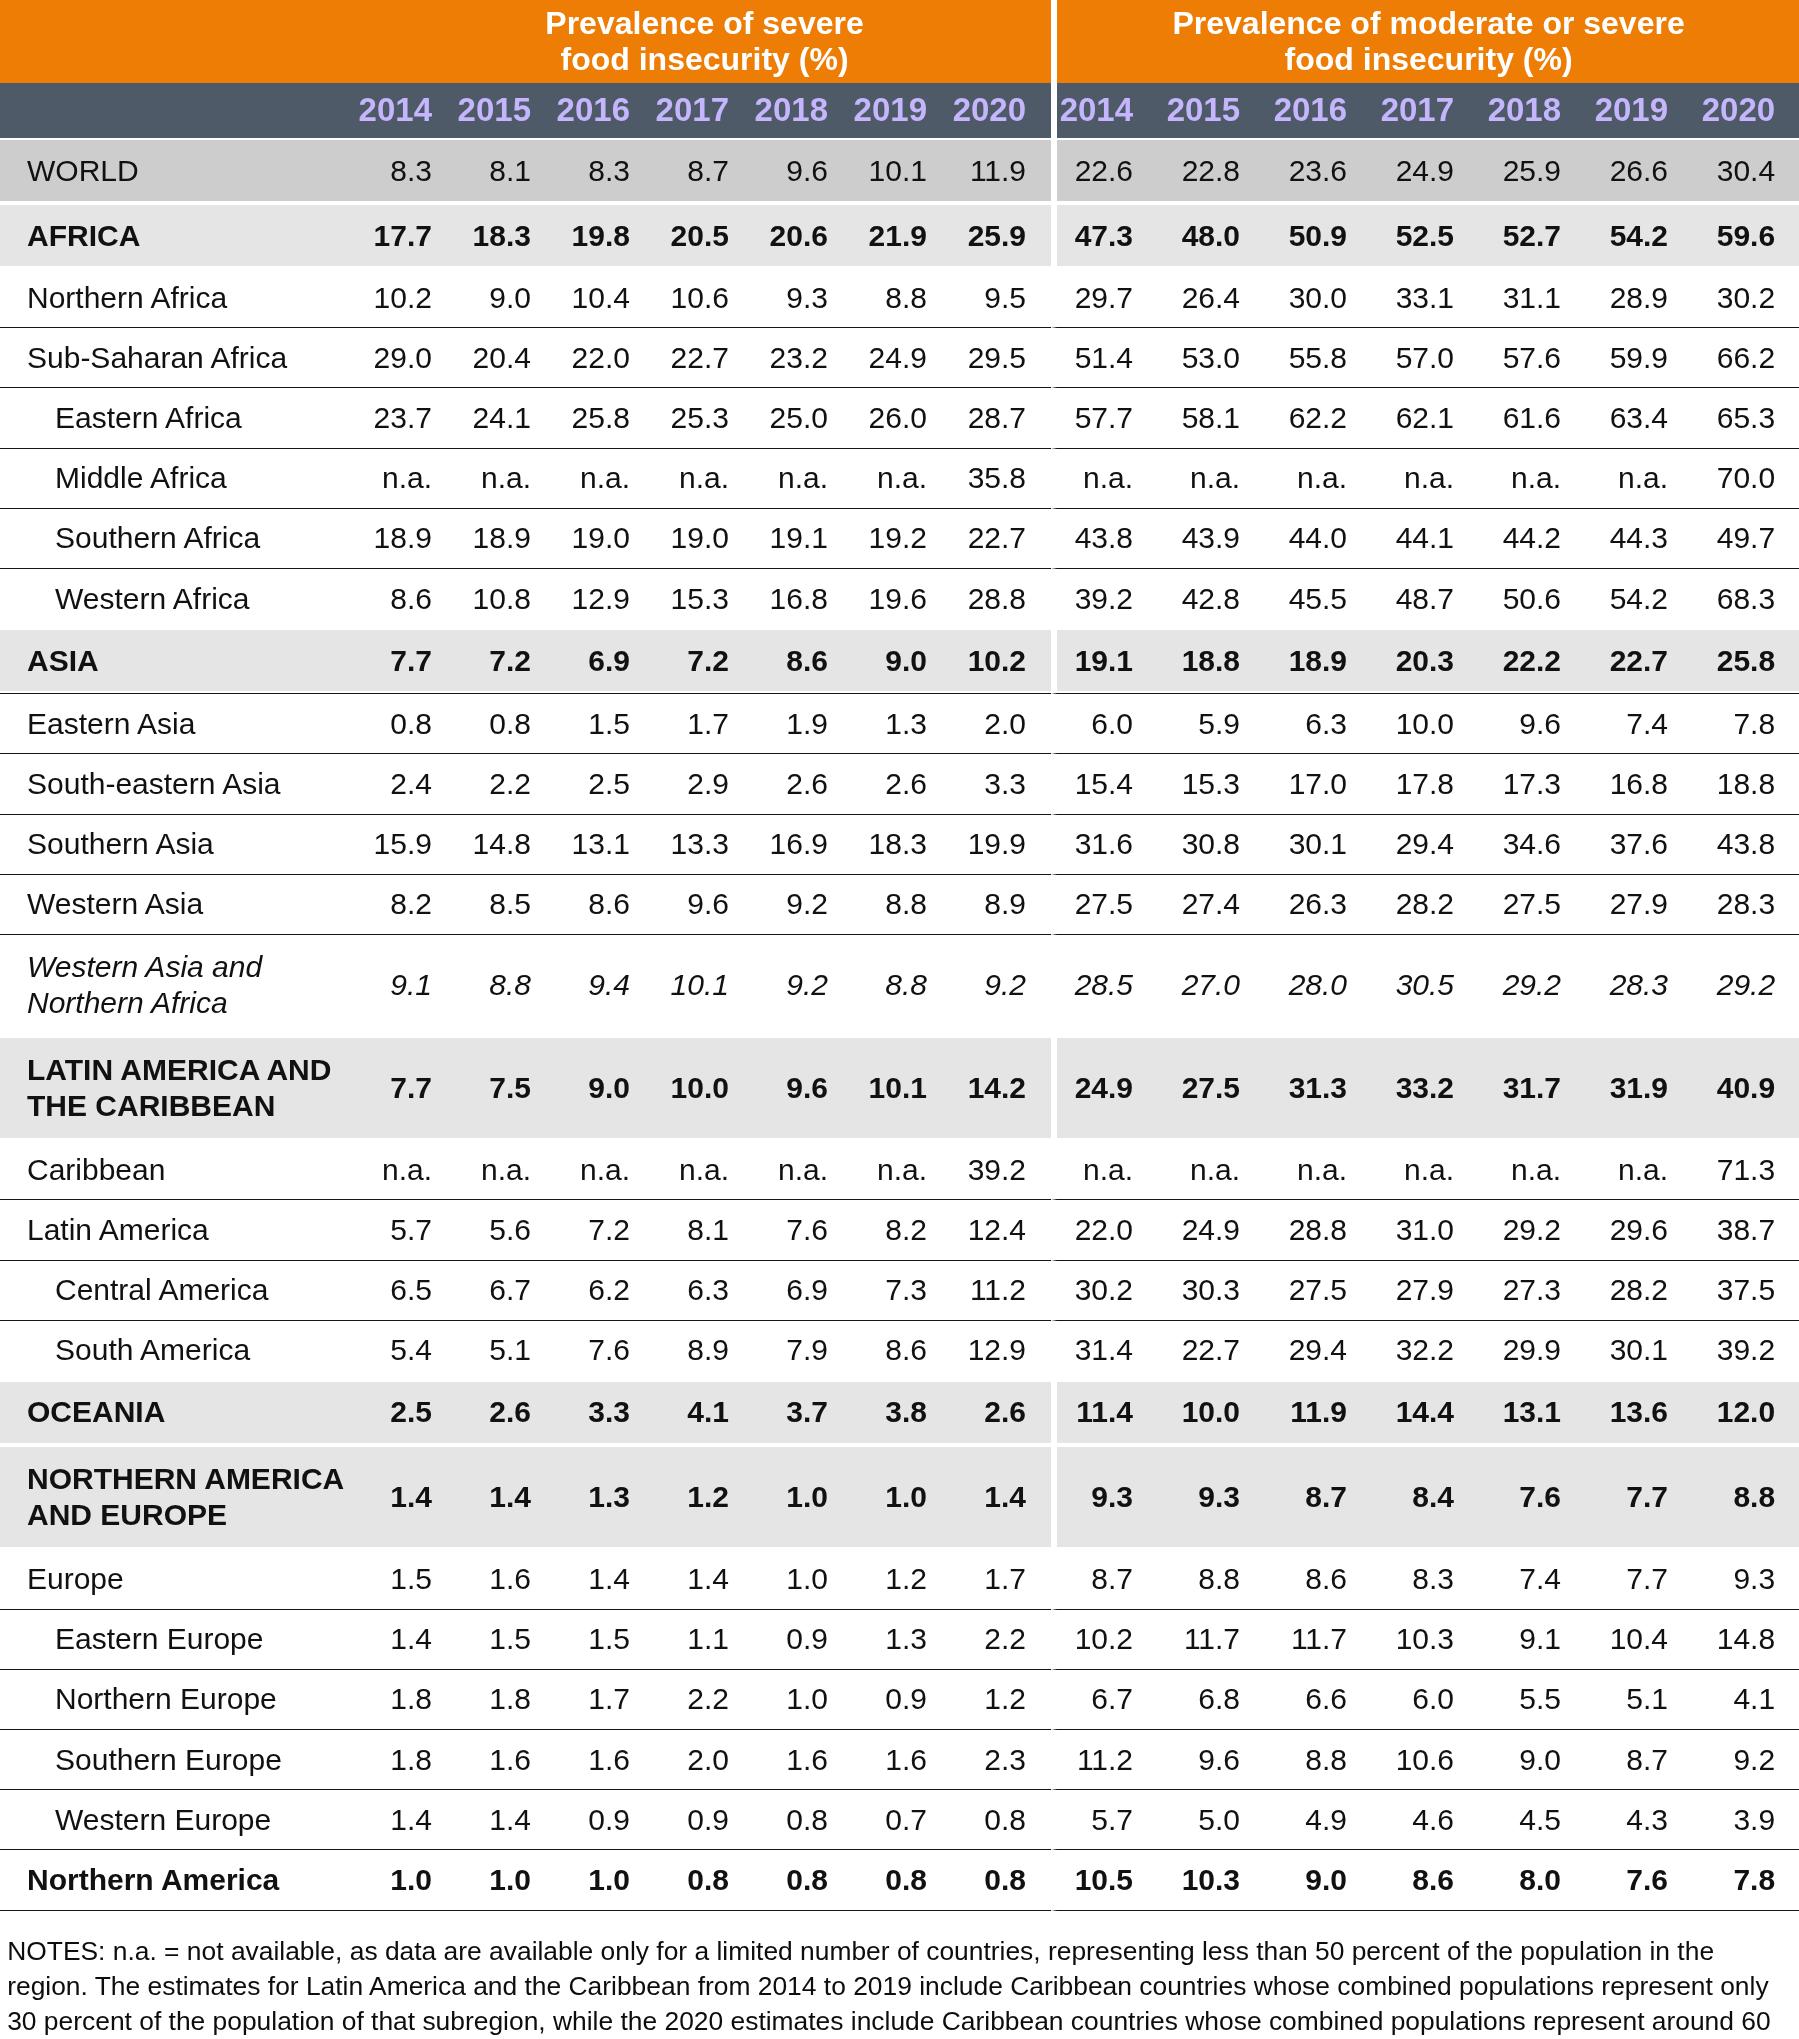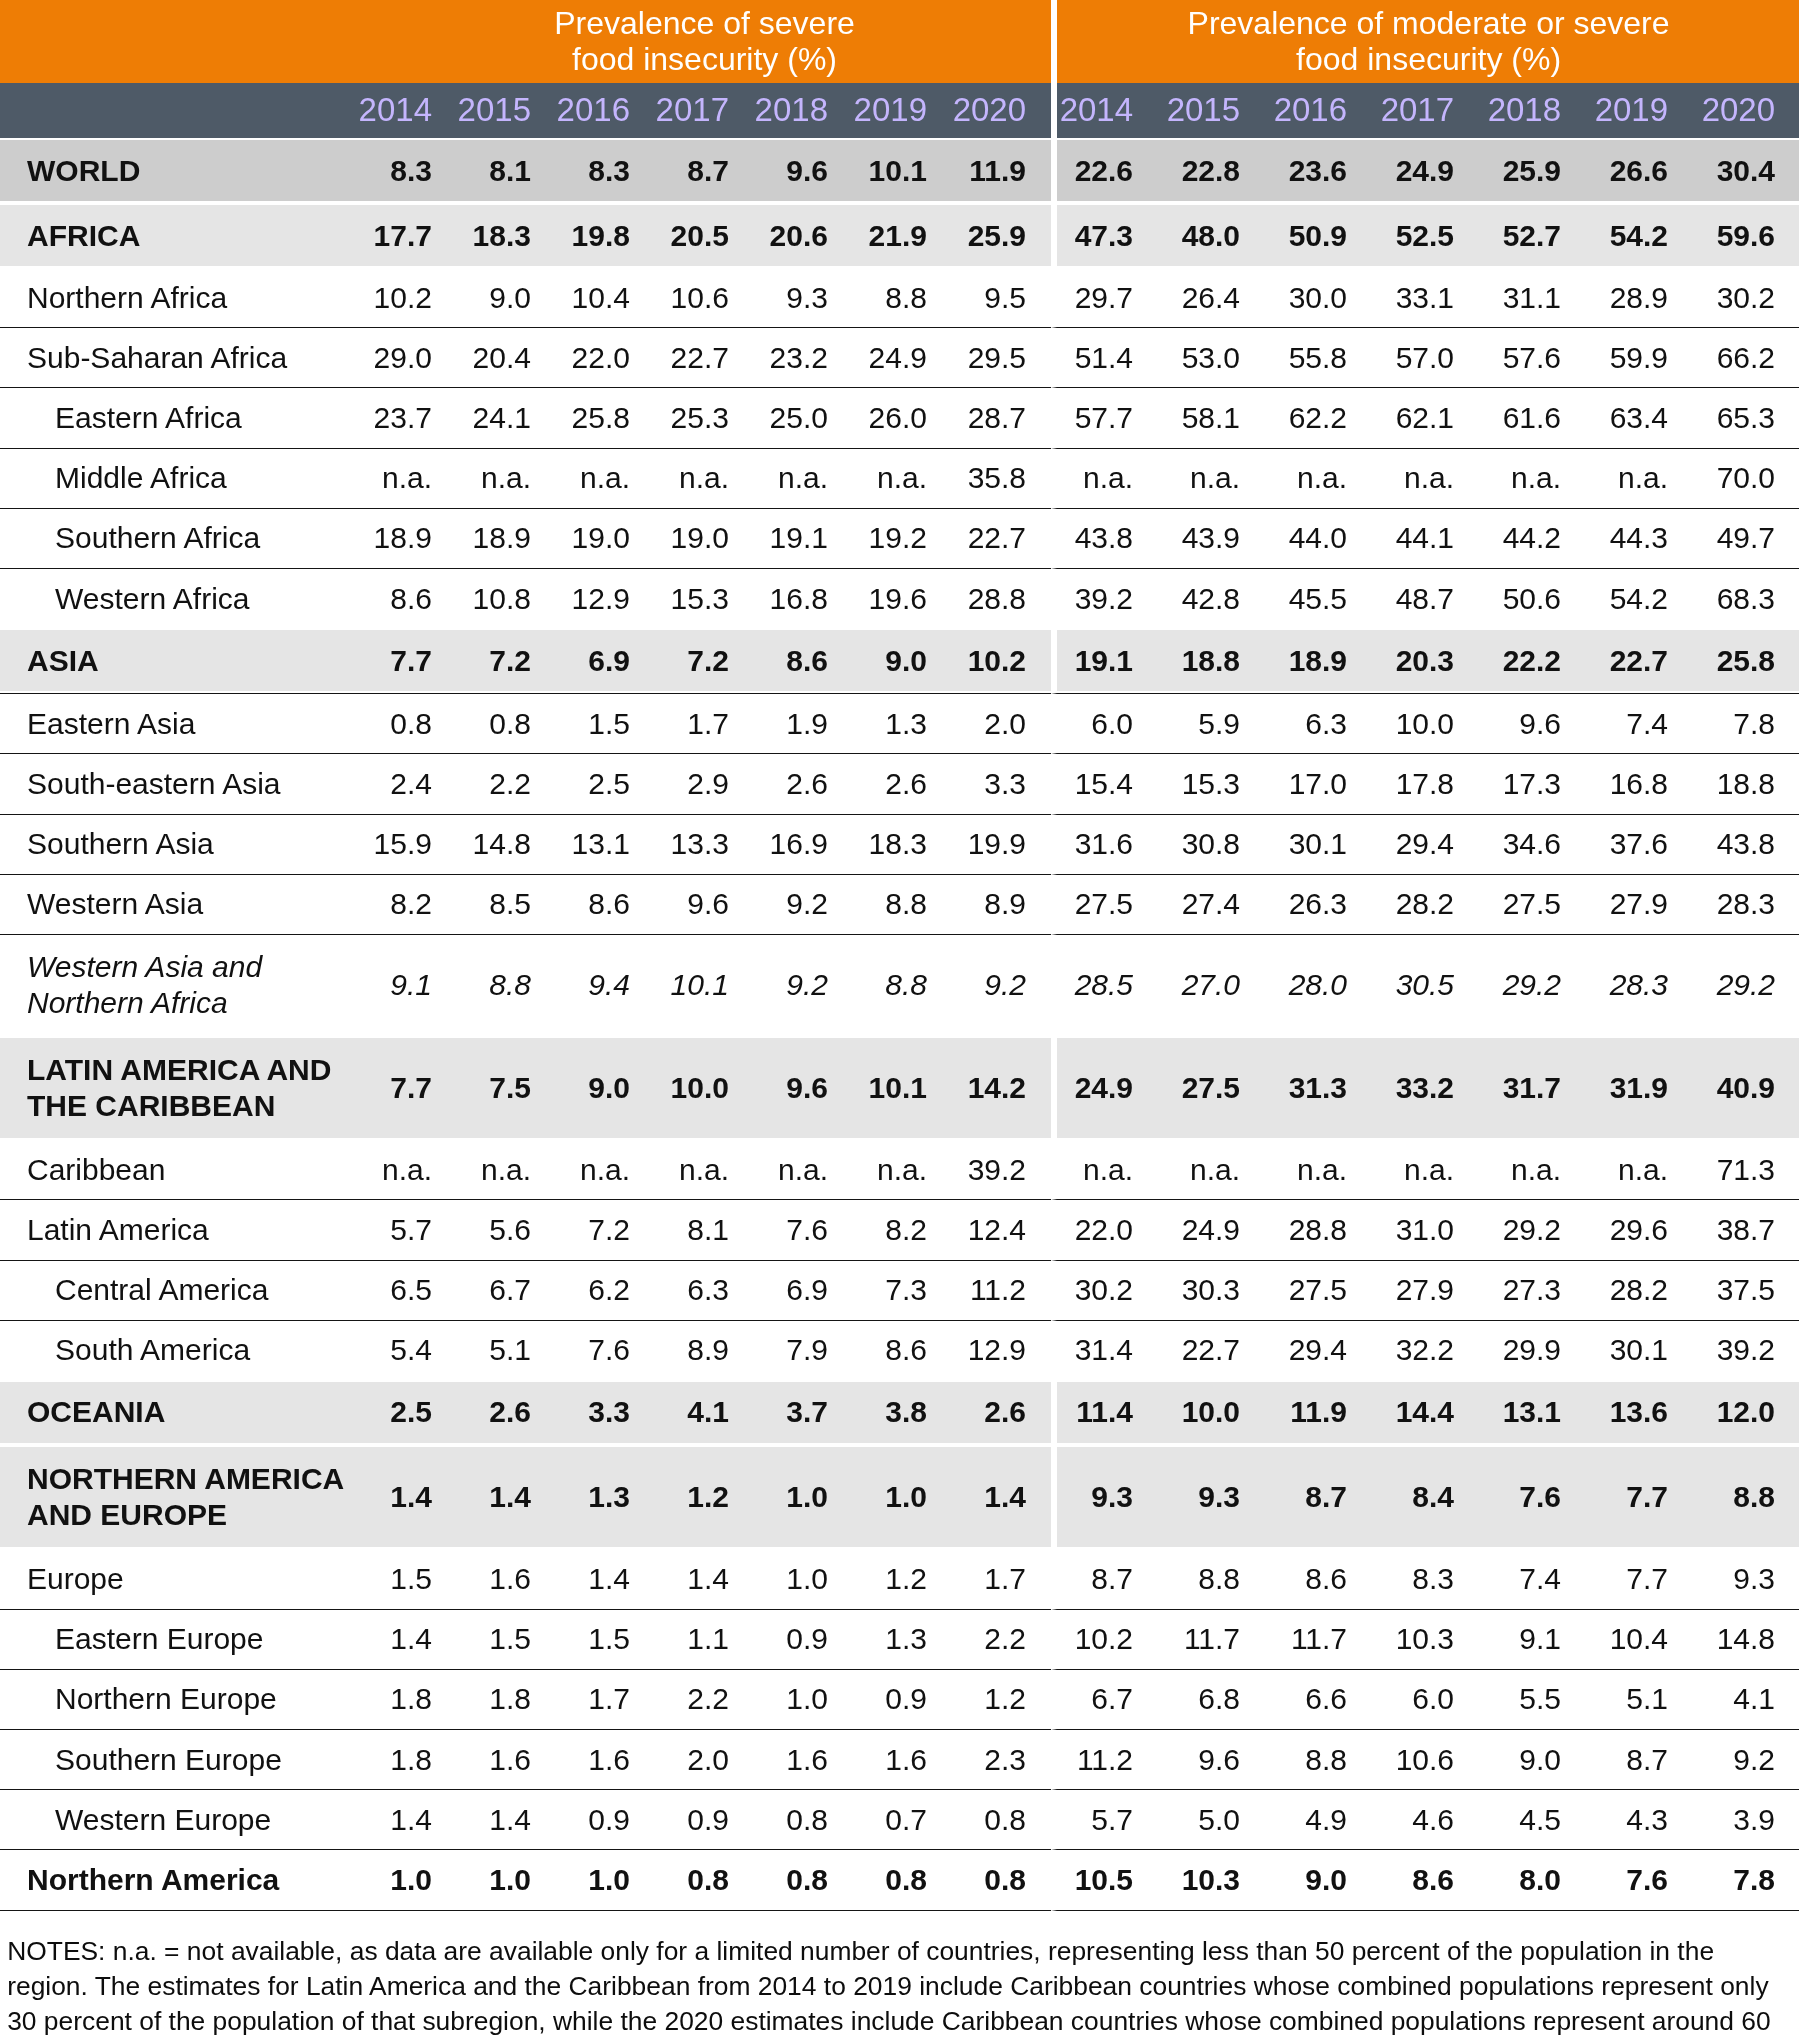--- a/index.html
+++ b/index.html
@@ -14,21 +14,21 @@
     border-collapse:separate;
     border-spacing:0;
     table-layout:fixed;
     width:1799px;
   }
   col.c-label{width:358px;}
   col.c-l{width:99px;}
   col.c-r{width:107px;}
 
   
-  th{font-weight:normal;padding:0;}
+  th{font-weight:bold;padding:0;}
   .orange-row th{
     background:var(--orange);
     color:#fff;
     font-size:32px;
     line-height:36px;
     text-align:center;
     vertical-align:middle;
     padding:4.5px 0 6.3px 0;
     white-space:pre-line;
   }
@@ -50,21 +50,21 @@
     text-align:right;
     vertical-align:middle;
     background:#fff;
   }
   td.lbl{
     text-align:left;
     padding-left:27px;
     padding-right:9px;
   }
   tr.sub2 td.lbl{padding-left:55px;}
-  tr.world td{background:#cdcdcd;font-weight:bold;}
+  tr.world td{background:#cdcdcd;font-weight:normal;}
   tr.major td{background:#e5e5e5;font-weight:bold;}
   tr.world td, tr.major td{
     border-top:2.7px solid #fff;
     border-bottom:2.7px solid #fff;
     padding-top:12.5px;padding-bottom:12.5px;
   }
   tr.italic1 td{font-style:italic;}
   tr.twoline td{padding-top:14.3px;padding-bottom:14.3px;}
   tr.b-top td{border-top:1.8px solid #151515;}
   tr.b-bottom td{border-bottom:1.8px solid #151515;font-weight:bold;}

